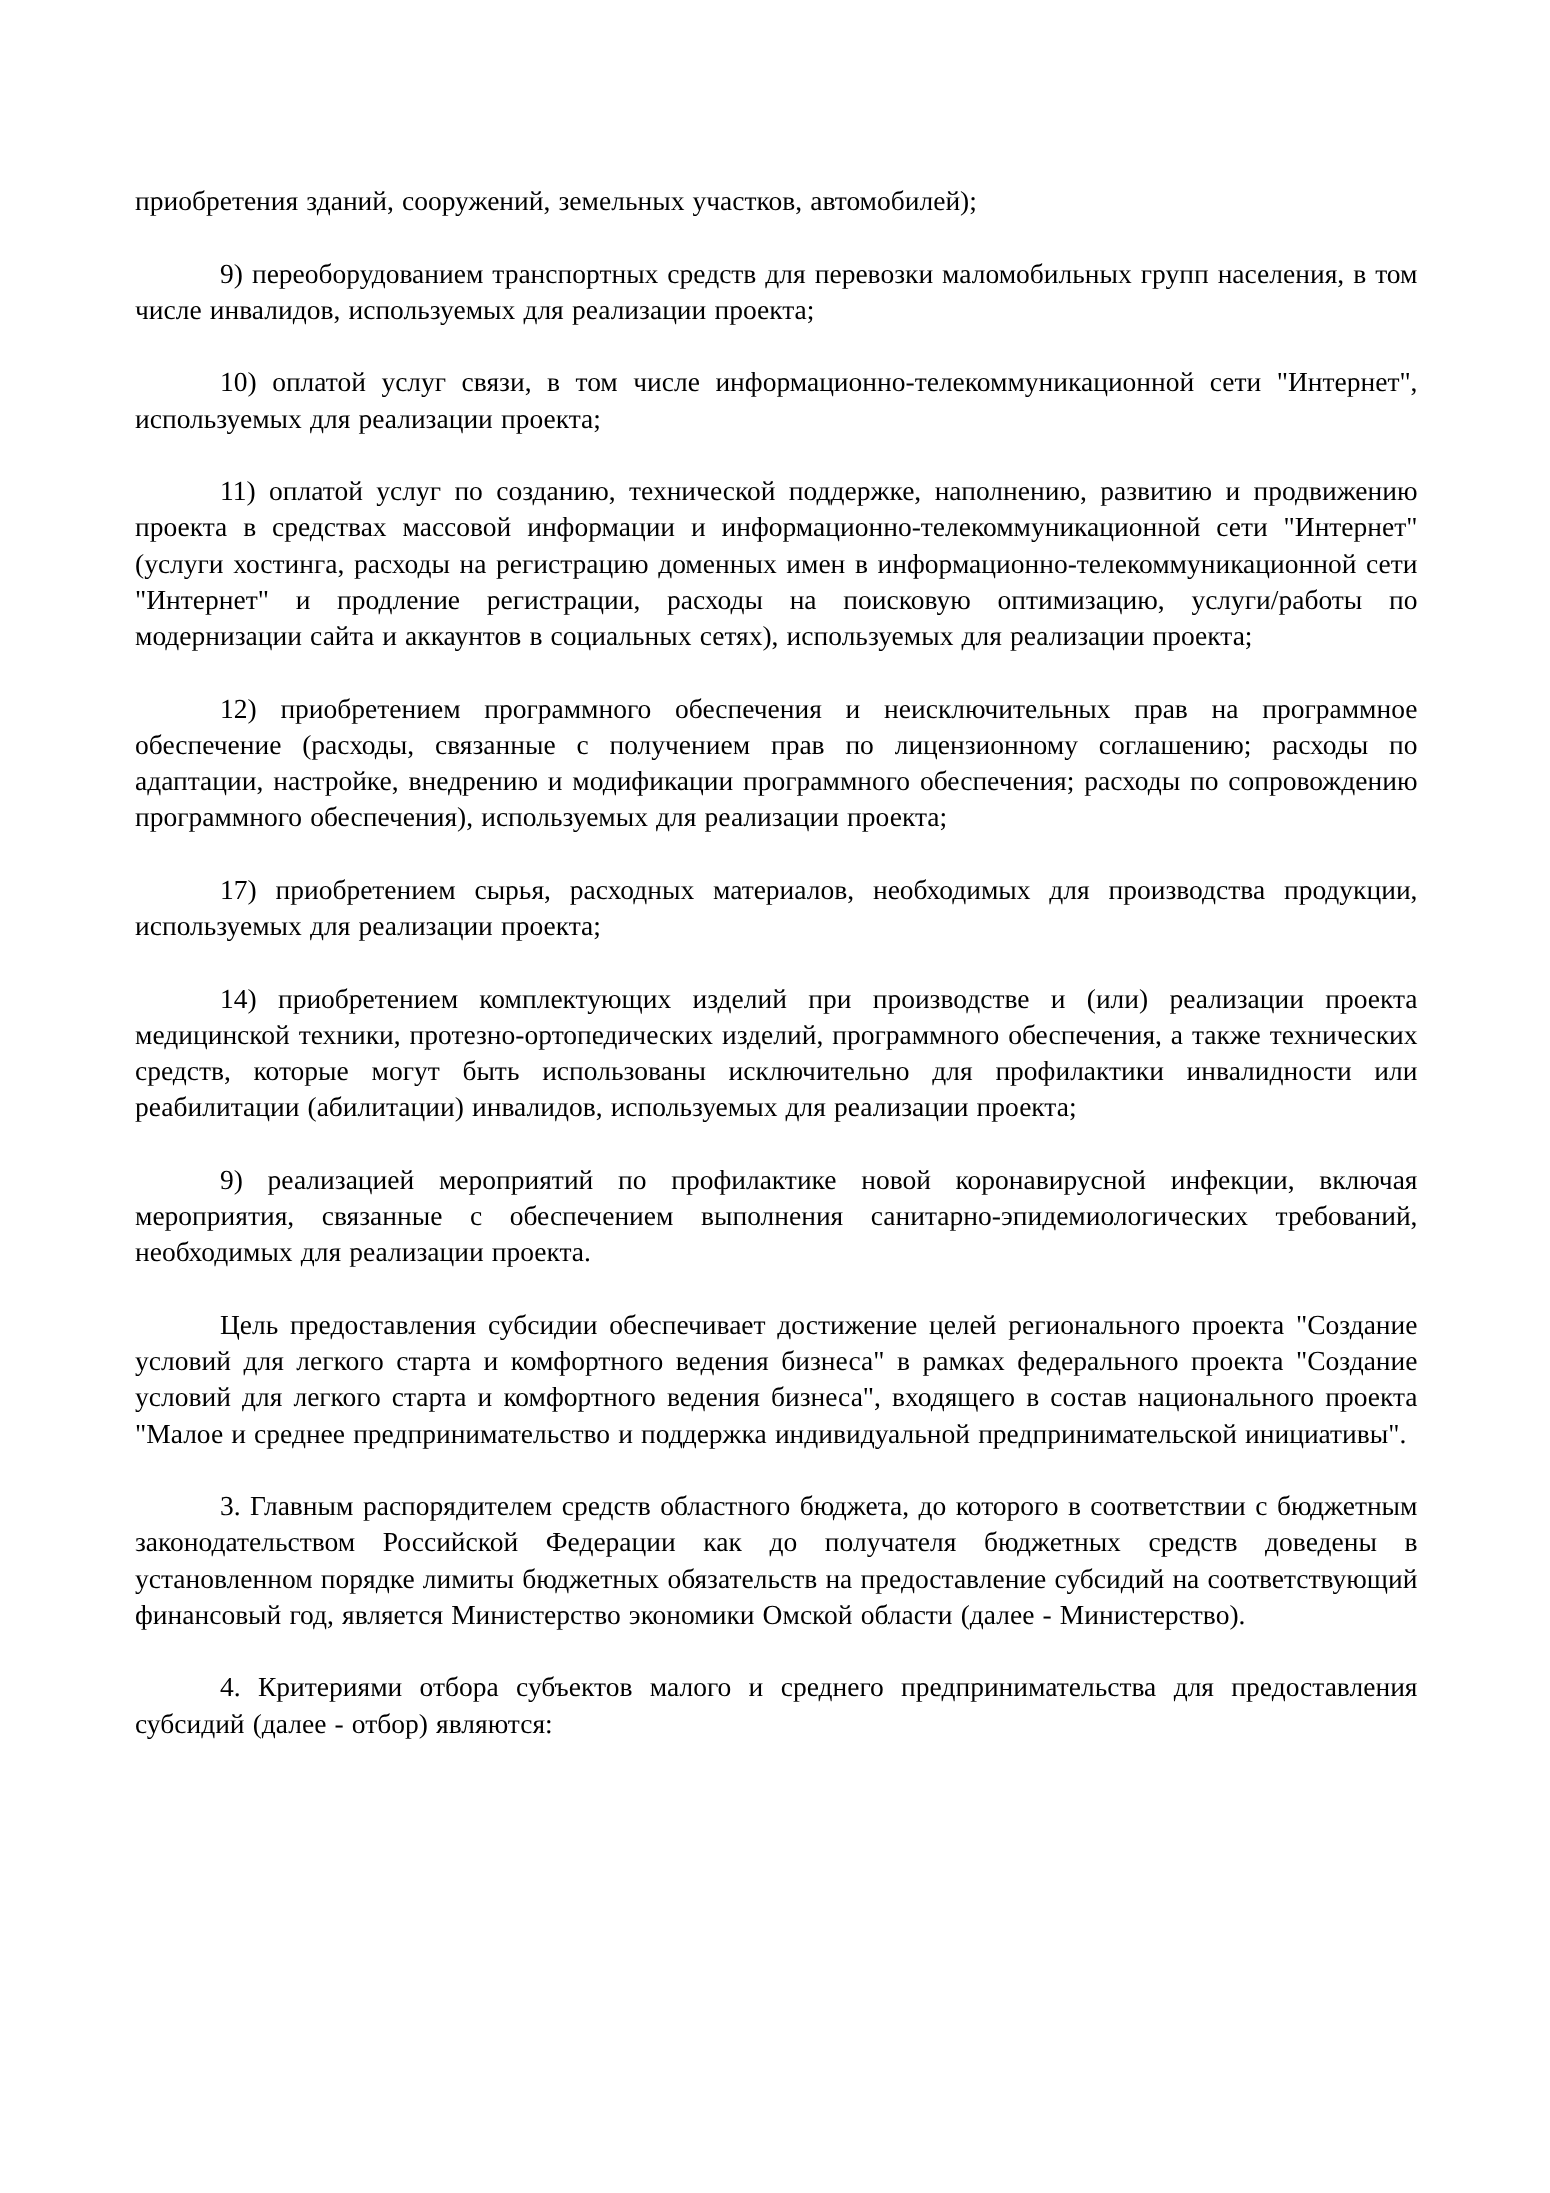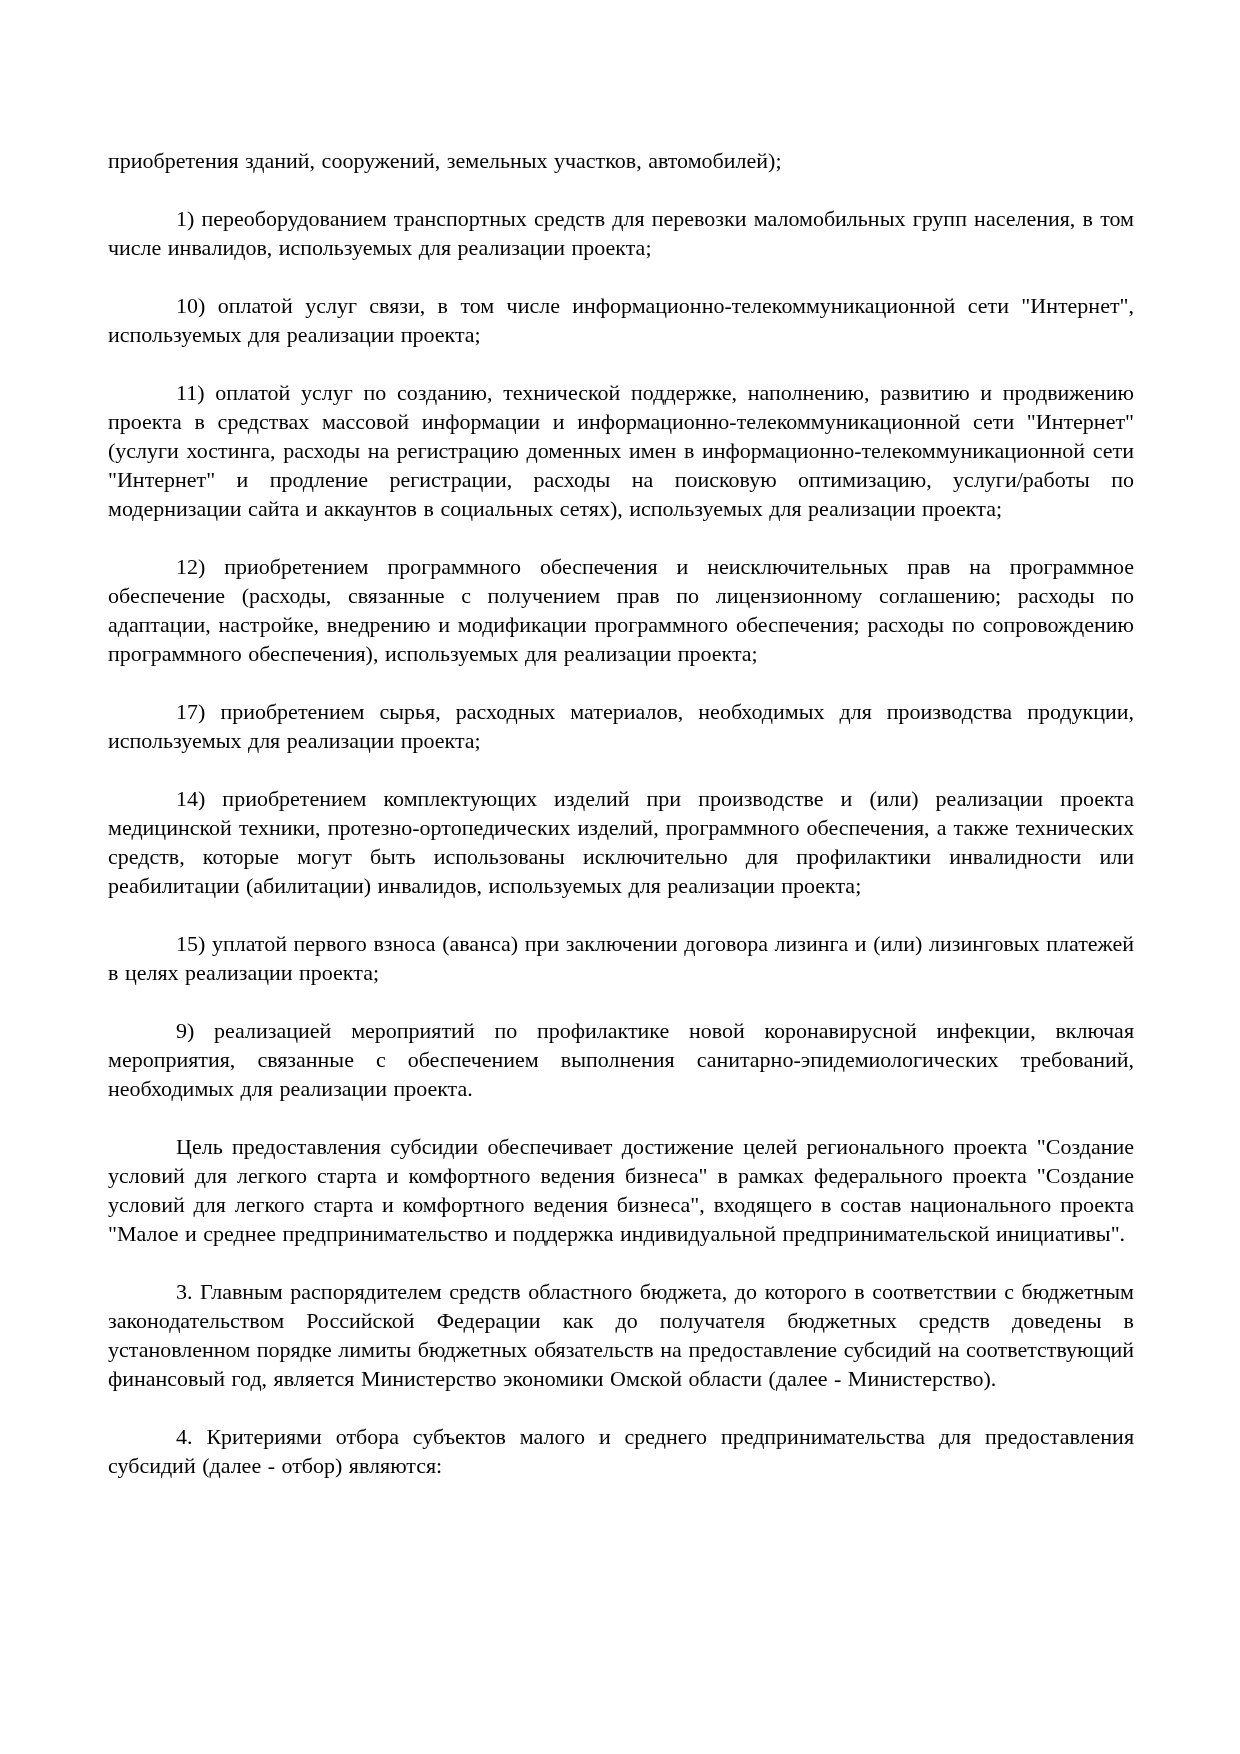--- a/index.html
+++ b/index.html
@@ -35,25 +35,24 @@
     margin-top: 0;
     text-indent: 0;
   }
 </style>
 </head>
 <body>
 
 <div class="page">
   <div class="doc-body">
     <p class="doc continuation">приобретения зданий, сооружений, земельных участков, автомобилей);</p>
-    <p class="doc">1) переоборудованием транспортных средств для перевозки маломобильных групп населения, в том числе инвалидов, используемых для реализации проекта;</p>
+    <p class="doc">9) переоборудованием транспортных средств для перевозки маломобильных групп населения, в том числе инвалидов, используемых для реализации проекта;</p>
     <p class="doc">10) оплатой услуг связи, в том числе информационно-телекоммуникационной сети "Интернет", используемых для реализации проекта;</p>
     <p class="doc">11) оплатой услуг по созданию, технической поддержке, наполнению, развитию и продвижению проекта в средствах массовой информации и информационно-телекоммуникационной сети "Интернет" (услуги хостинга, расходы на регистрацию доменных имен в информационно-телекоммуникационной сети "Интернет" и продление регистрации, расходы на поисковую оптимизацию, услуги/работы по модернизации сайта и аккаунтов в социальных сетях), используемых для реализации проекта;</p>
     <p class="doc">12) приобретением программного обеспечения и неисключительных прав на программное обеспечение (расходы, связанные с получением прав по лицензионному соглашению; расходы по адаптации, настройке, внедрению и модификации программного обеспечения; расходы по сопровождению программного обеспечения), используемых для реализации проекта;</p>
     <p class="doc">17) приобретением сырья, расходных материалов, необходимых для производства продукции, используемых для реализации проекта;</p>
     <p class="doc">14) приобретением комплектующих изделий при производстве и (или) реализации проекта медицинской техники, протезно-ортопедических изделий, программного обеспечения, а также технических средств, которые могут быть использованы исключительно для профилактики инвалидности или реабилитации (абилитации) инвалидов, используемых для реализации проекта;</p>
-    <p class="doc">15) уплатой первого взноса (аванса) при заключении договора лизинга и (или) лизинговых платежей в целях реализации проекта;</p>
     <p class="doc">9) реализацией мероприятий по профилактике новой коронавирусной инфекции, включая мероприятия, связанные с обеспечением выполнения санитарно-эпидемиологических требований, необходимых для реализации проекта.</p>
     <p class="doc">Цель предоставления субсидии обеспечивает достижение целей регионального проекта "Создание условий для легкого старта и комфортного ведения бизнеса" в рамках федерального проекта "Создание условий для легкого старта и комфортного ведения бизнеса", входящего в состав национального проекта "Малое и среднее предпринимательство и поддержка индивидуальной предпринимательской инициативы".</p>
     <p class="doc">3. Главным распорядителем средств областного бюджета, до которого в соответствии с бюджетным законодательством Российской Федерации как до получателя бюджетных средств доведены в установленном порядке лимиты бюджетных обязательств на предоставление субсидий на соответствующий финансовый год, является Министерство экономики Омской области (далее - Министерство).</p>
     <p class="doc">4. Критериями отбора субъектов малого и среднего предпринимательства для предоставления субсидий (далее - отбор) являются:</p>
   </div>
 </div>
 
 </body></html>

